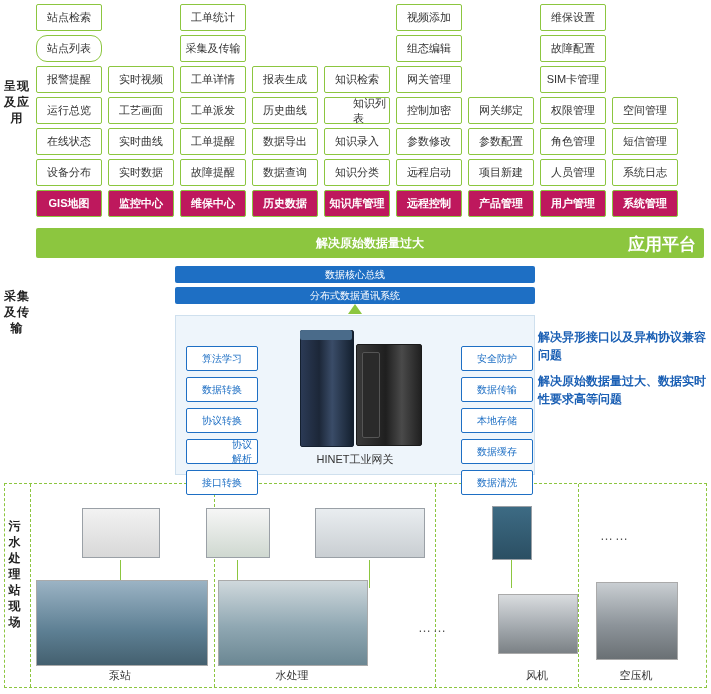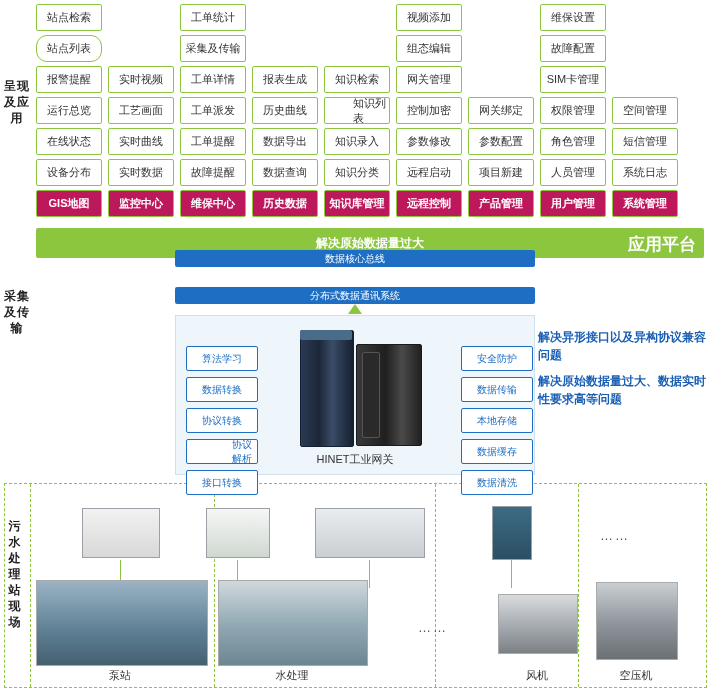--- a/index.html
+++ b/index.html
@@ -50,21 +50,21 @@
     position:absolute;right:8px;top:5px;font-size:17px;font-weight:700;color:#fff;
   }
   
   .bus{
     position:absolute;left:175px;width:360px;height:17px;
     background:#1e6fc4;border-radius:2px;
     display:flex;align-items:center;justify-content:center;
     color:#fff;font-size:10px;
     box-sizing:border-box;
   }
-  #bus-core{top:250px;}
+  #bus-core{top:266px;}
   #bus-dist{top:287px;}
   
   #mid-panel{
     position:absolute;left:175px;top:315px;width:360px;height:160px;
     background:#eef5fb;border:1px solid #cfe0ee;box-sizing:border-box;
   }
   .side-btn{
     position:absolute;width:72px;height:25px;
     border:1px solid #1e6fc4;background:#fff;color:#1e6fc4;
     font-size:10px;display:flex;align-items:center;justify-content:center;

